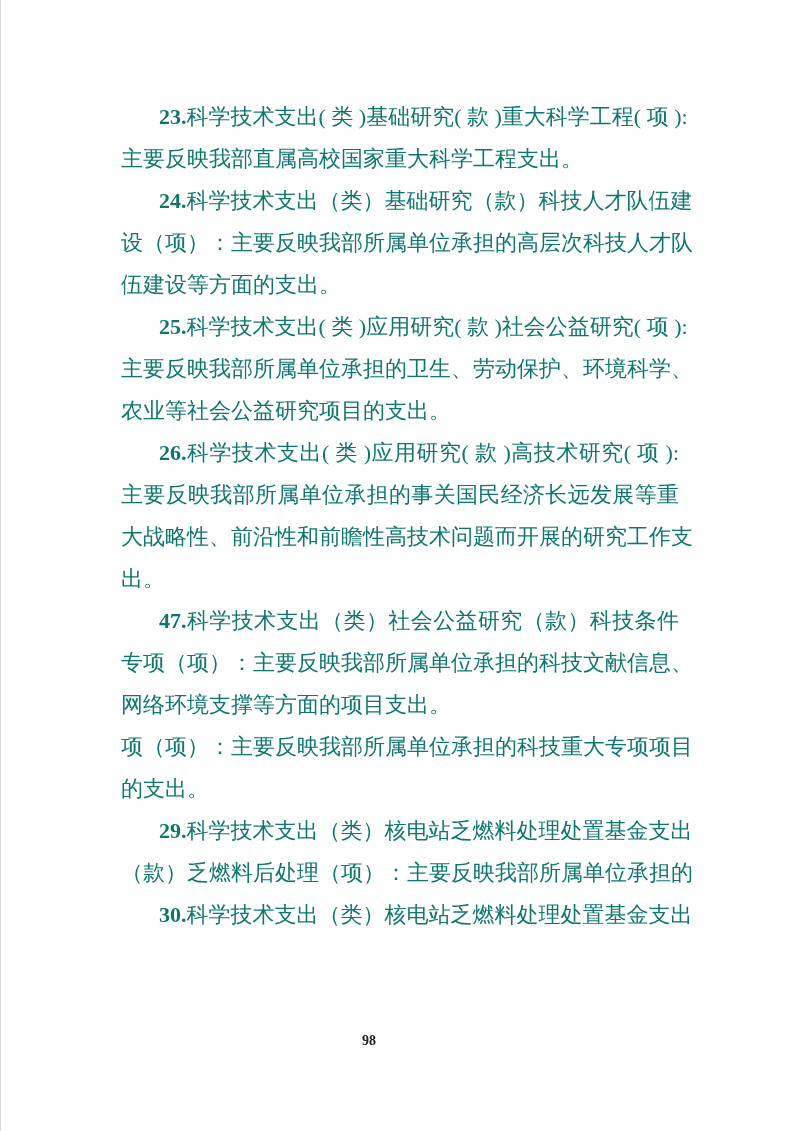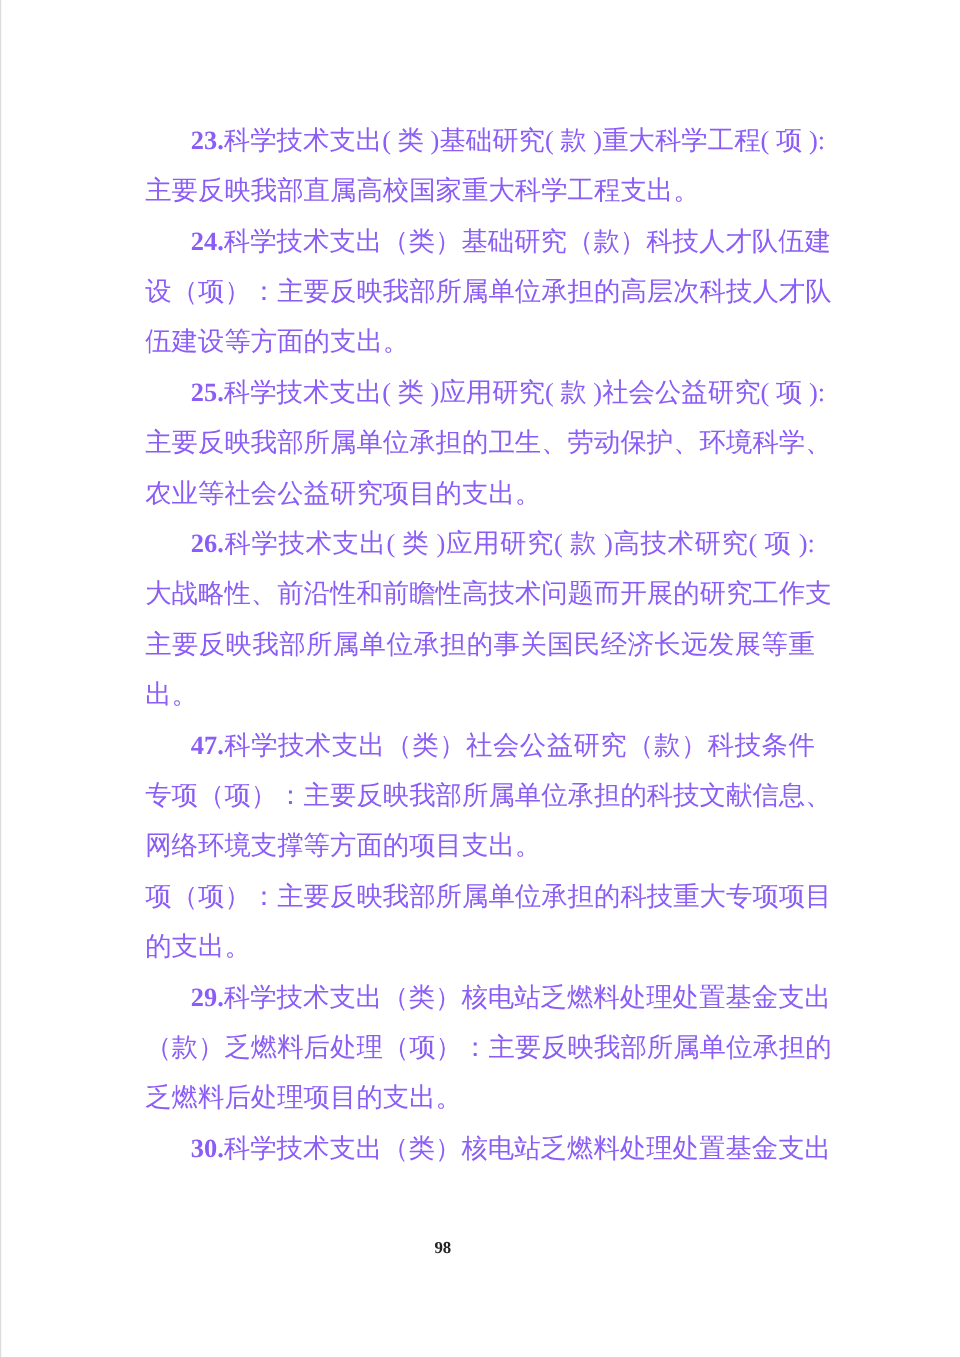--- a/index.html
+++ b/index.html
@@ -17,21 +17,21 @@
     overflow: hidden;
     font-family: "Liberation Serif", "DejaVu Serif", serif;
   }
   .content {
     position: absolute;
     left: 120px;
     top: 96px;
     width: 558px;
     font-size: 22px;
     line-height: 42px;
-    color: #8b5cf6;
+    color: #0f766e;
     overflow: visible;
   }
   .para {
     margin: 0;
     padding: 0;
   }
   .tline {
     height: 42px;
     white-space: nowrap;
     text-align: justify;
@@ -80,40 +80,39 @@
     </div>
 
     <div class="para">
       <div class="tline first"><span class="pnum">25.</span><span>科学技术支出( 类 )应用研究( 款 )社会公益研究( 项 ):</span></div>
       <div class="tline">主要反映我部所属单位承担的卫生、劳动保护、环境科学、</div>
       <div class="tline last">农业等社会公益研究项目的支出。</div>
     </div>
 
     <div class="para">
       <div class="tline first"><span class="pnum">26.</span><span>科学技术支出( 类 )应用研究( 款 )高技术研究( 项 ):</span></div>
+      <div class="tline">主要反映我部所属单位承担的事关国民经济长远发展等重</div>
       <div class="tline">大战略性、前沿性和前瞻性高技术问题而开展的研究工作支</div>
-      <div class="tline">主要反映我部所属单位承担的事关国民经济长远发展等重</div>
       <div class="tline last">出。</div>
     </div>
 
     <div class="para">
       <div class="tline first"><span class="pnum">47.</span><span>科学技术支出（类）社会公益研究（款）科技条件</span></div>
       <div class="tline">专项（项）：主要反映我部所属单位承担的科技文献信息、</div>
       <div class="tline last">网络环境支撑等方面的项目支出。</div>
     </div>
 
     <div class="para">
       <div class="tline">项（项）：主要反映我部所属单位承担的科技重大专项项目</div>
       <div class="tline last">的支出。</div>
     </div>
 
     <div class="para">
       <div class="tline first"><span class="pnum">29.</span><span>科学技术支出（类）核电站乏燃料处理处置基金支出</span></div>
       <div class="tline">（款）乏燃料后处理（项）：主要反映我部所属单位承担的</div>
-      <div class="tline last">乏燃料后处理项目的支出。</div>
     </div>
 
     <div class="para">
       <div class="tline first last"><span class="pnum">30.</span><span>科学技术支出（类）核电站乏燃料处理处置基金支出</span></div>
     </div>
 
   </div>
 
   <div class="footer">98</div>
 </div>

